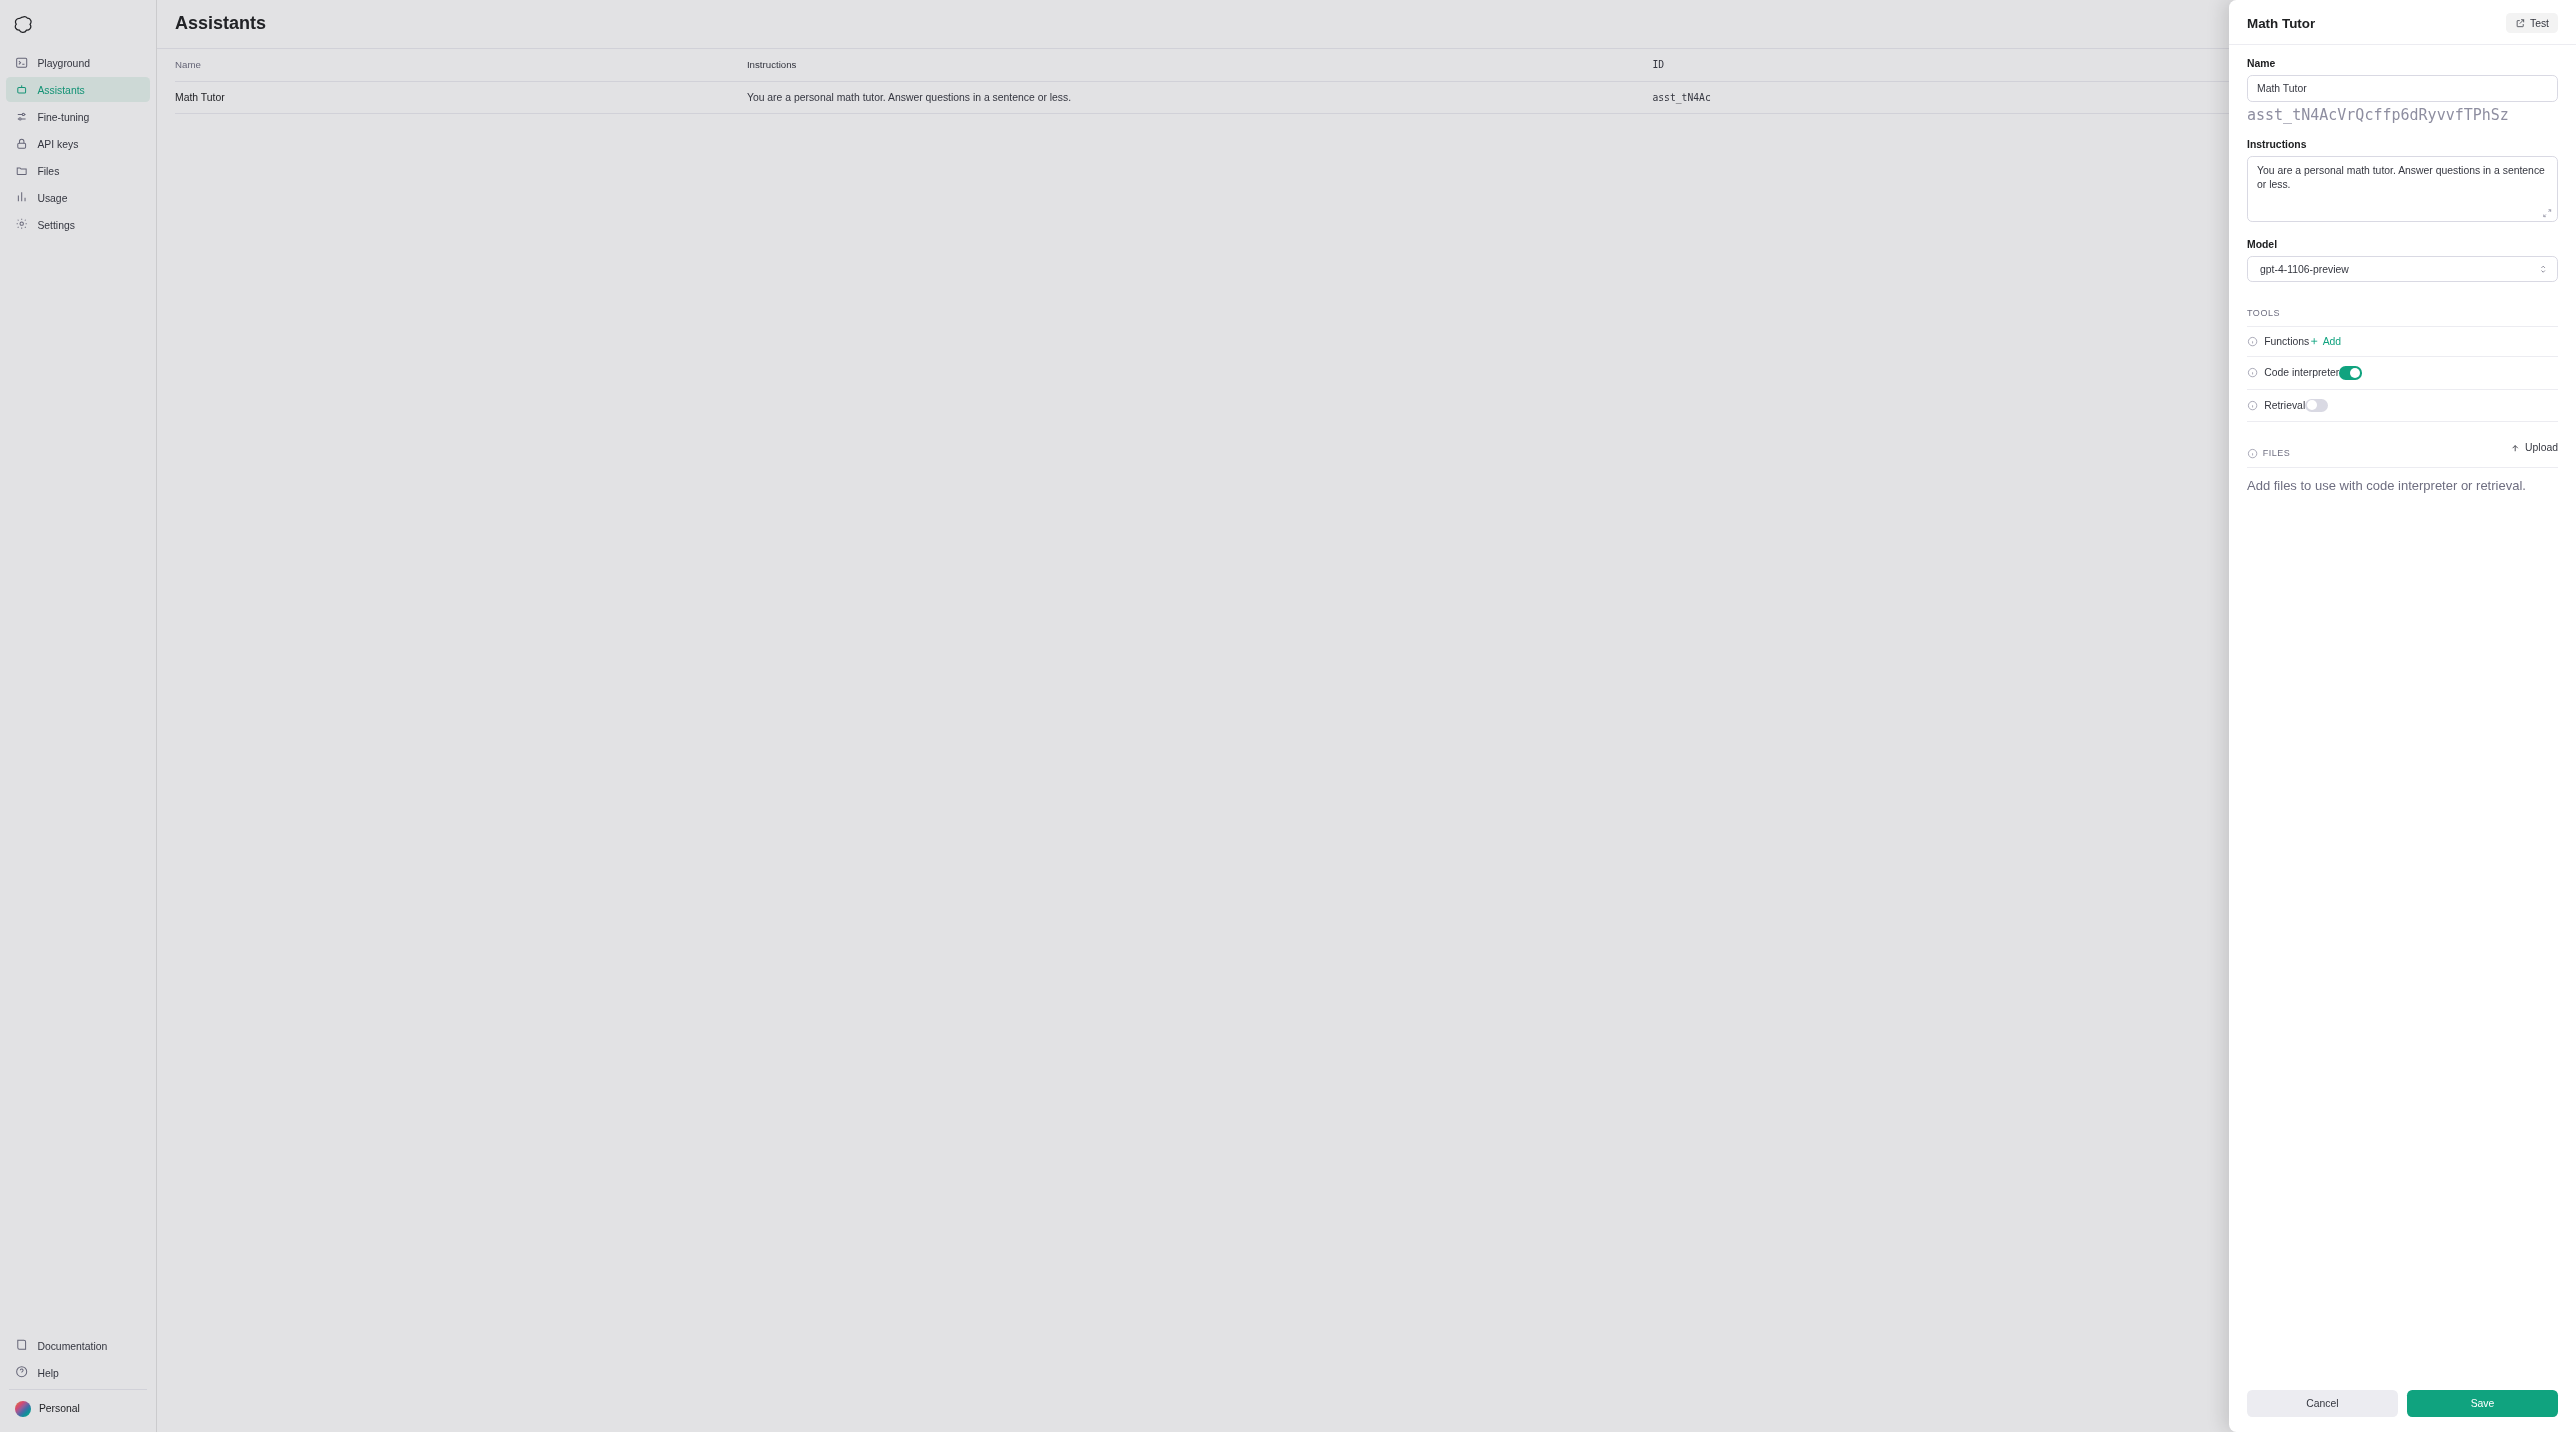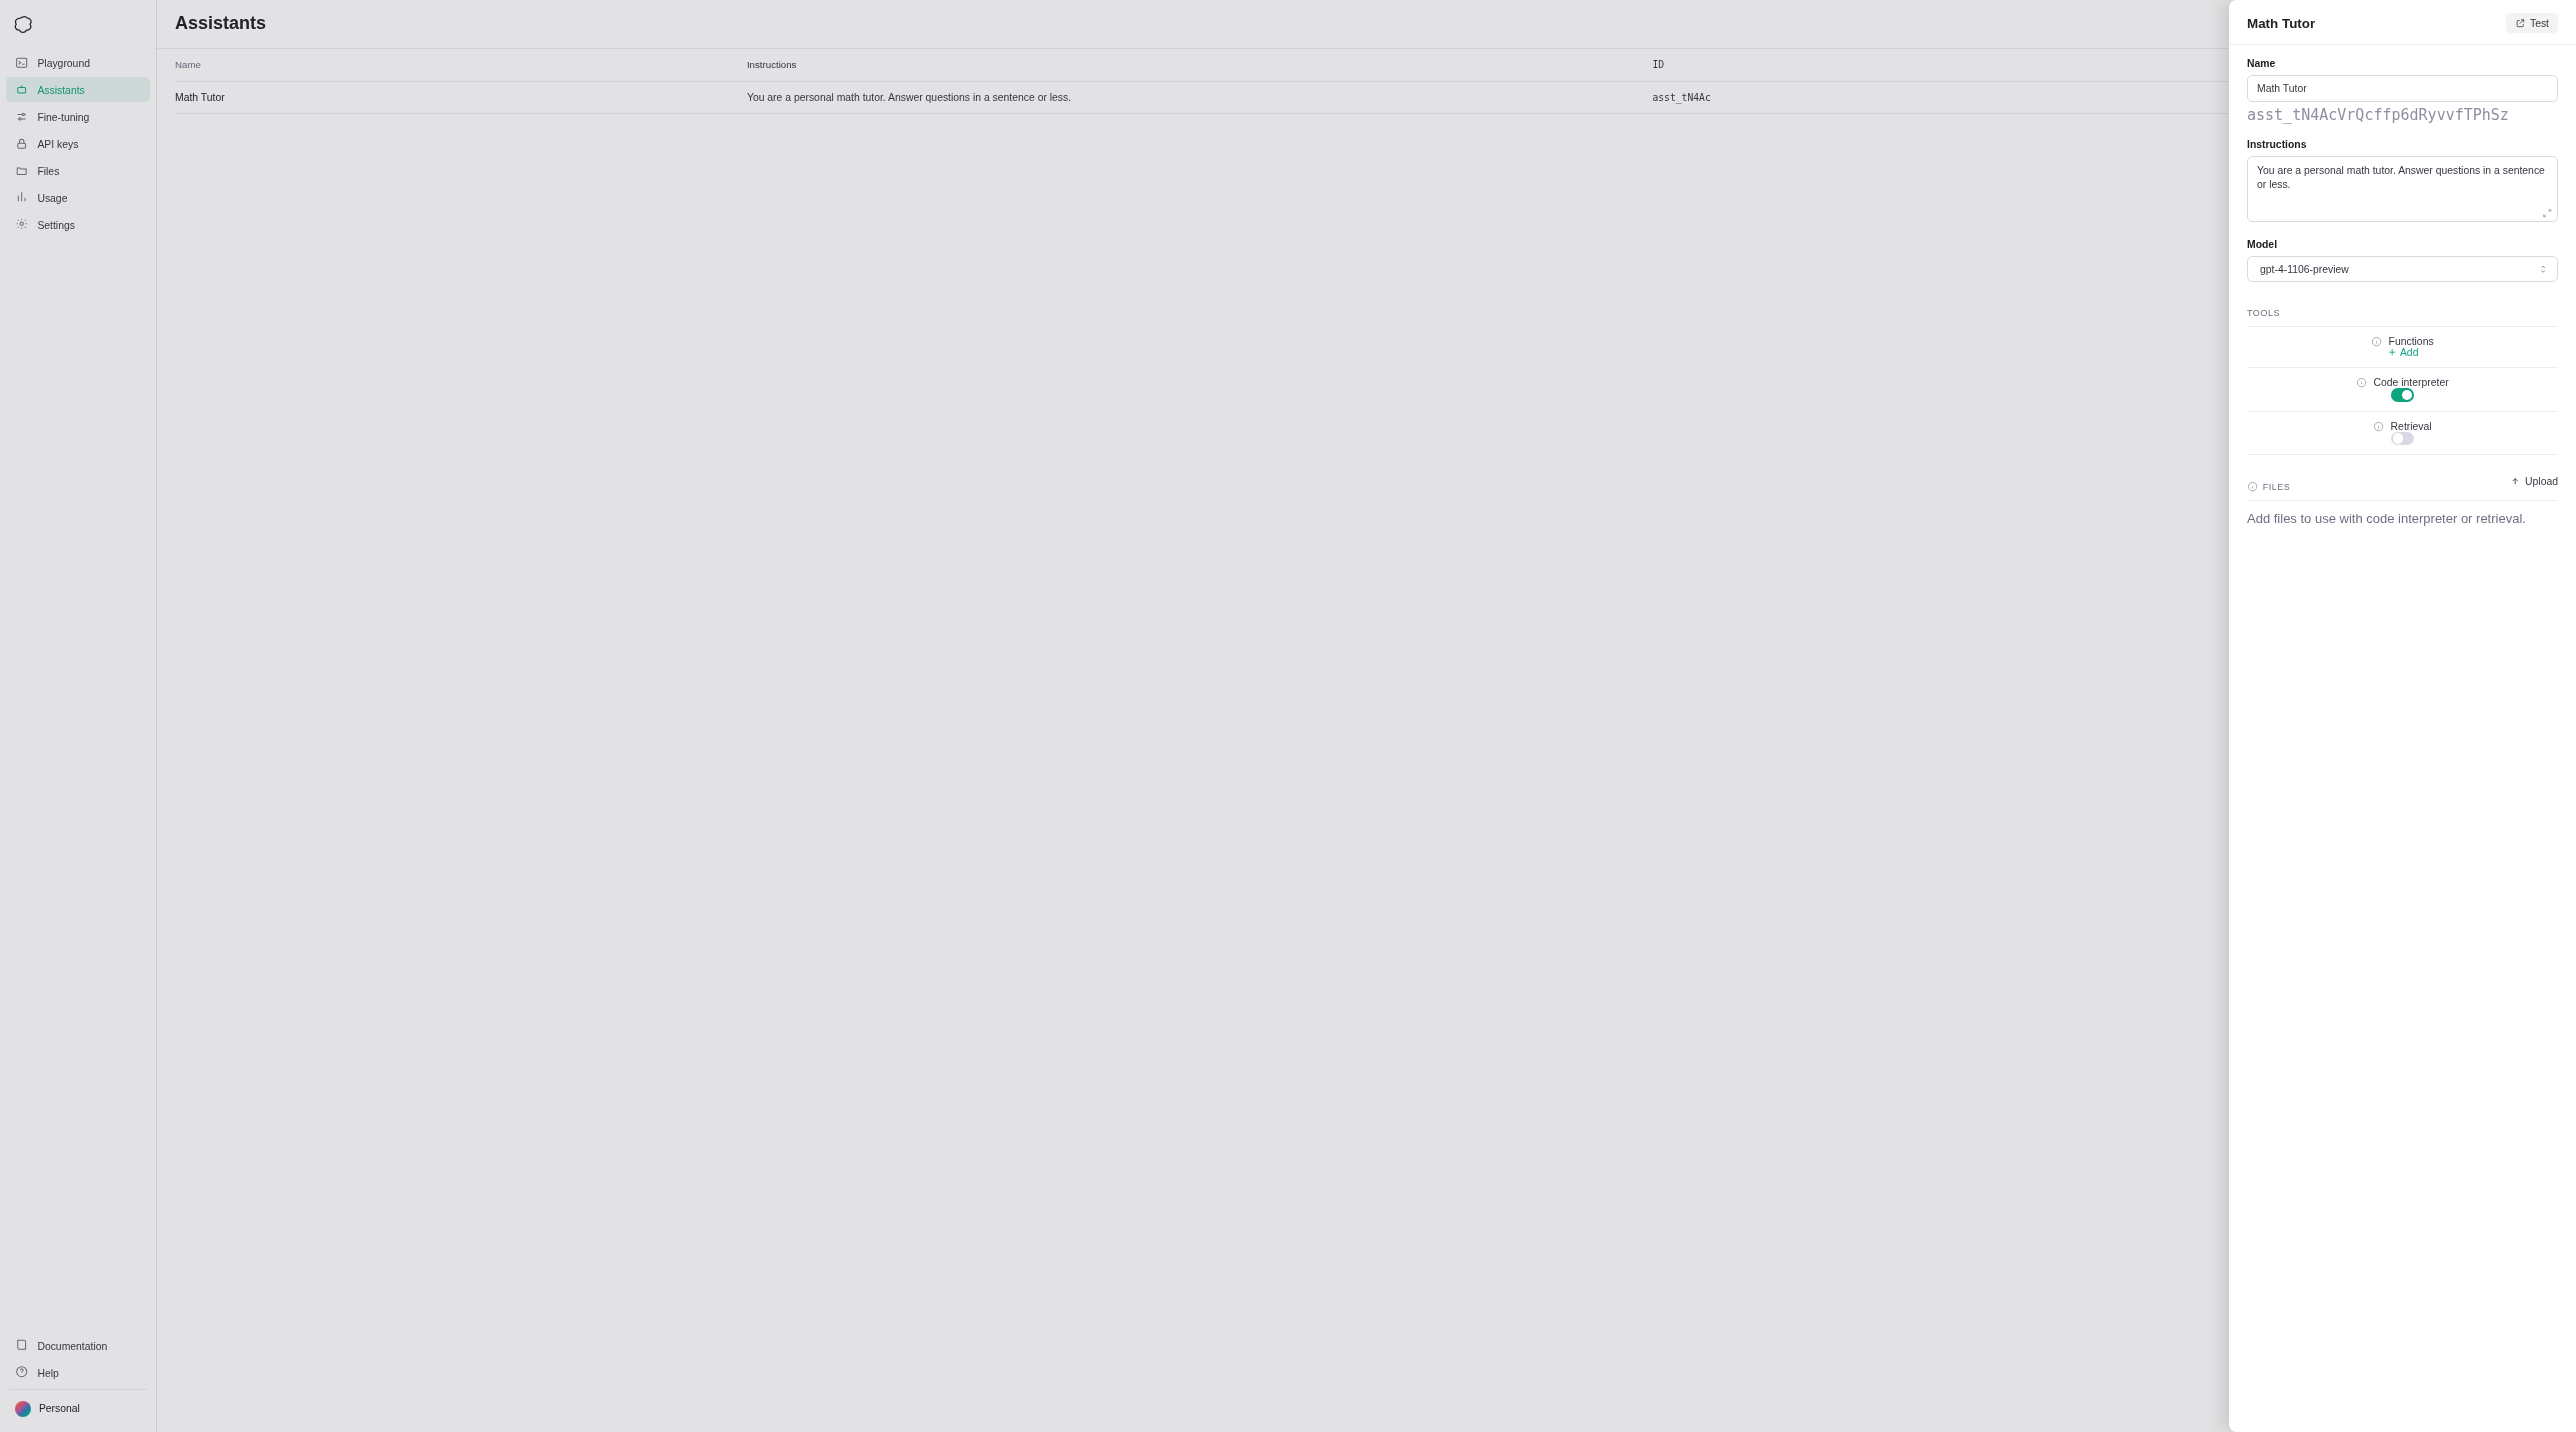--- a/index.html
+++ b/index.html
@@ -92,21 +92,21 @@
     .select { display:flex; align-items:flex-start; justify-content:space-between; cursor:pointer;padding-left:12px; }
     .select svg { width:10.4px; height:10.4px; stroke:#6e6e80; fill:none; stroke-width:1.8; }
 
     .section-heading {
       font-size:9px; letter-spacing:.06em; color:#6e6e80; font-weight:400;
       display:flex; align-items:center; gap:4.5px;margin-top:11px;
     }
     .tools-list { display:flex; flex-direction:column; }
     .tool-row {
       display:flex; align-items:center; justify-content:flex-start;
-      padding: 9px 0; border-bottom: 0.7px solid #ececf1; flex-direction: column;
+      padding: 9px 0; border-bottom: 0.7px solid #ececf1;
     }
     .tool-row:first-child { border-top: 0.7px solid #ececf1; }
     .tool-left { display:flex; align-items:center; gap:6px; }
     .tool-left svg { width:11.2px; height:11.2px; stroke:#8e8ea0; fill:none; stroke-width:1.6; }
     .tool-name { font-size:10.4px; font-weight:500; color:#353740; }
     .add-btn { display:flex; align-items:center; gap:3px; color:#10a37f; font-weight:500; font-size:10.4px; cursor:pointer; background:none; border:none; }
     .add-btn svg { width:10.4px; height:10.4px; stroke:#10a37f; fill:none; stroke-width:2; }
 
     .toggle { width:22.4px; height:13.4px; border-radius:6.7px; position:relative; cursor:pointer; }
     .toggle.off { background:#d9d9e3; }
@@ -336,14 +336,18 @@
           <svg viewBox="0 0 24 24">
               <path d="M12 19V6M6 12l6-6 6 6"></path>
             </svg>
           <span>Upload</span>
         </button>
       </div>
       <div class="files-hint">Add files to use with code interpreter or retrieval.</div>
     </div>
   </div>
 
+  <div class="panel-footer">
+    <button class="btn btn-secondary">Cancel</button>
+    <button class="btn btn-primary">Save</button>
+  </div>
 </aside>
 
 
 </body></html>

